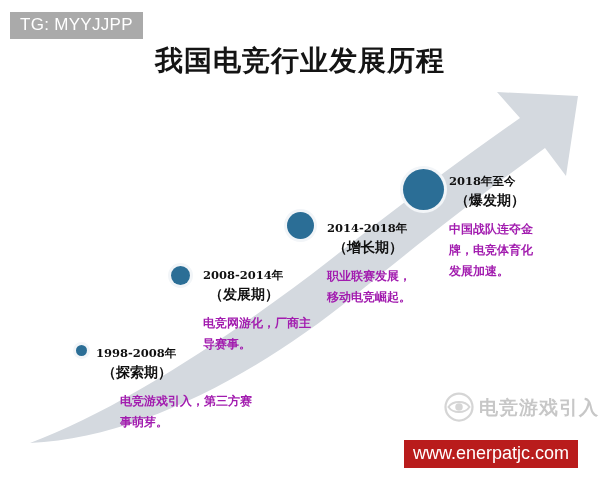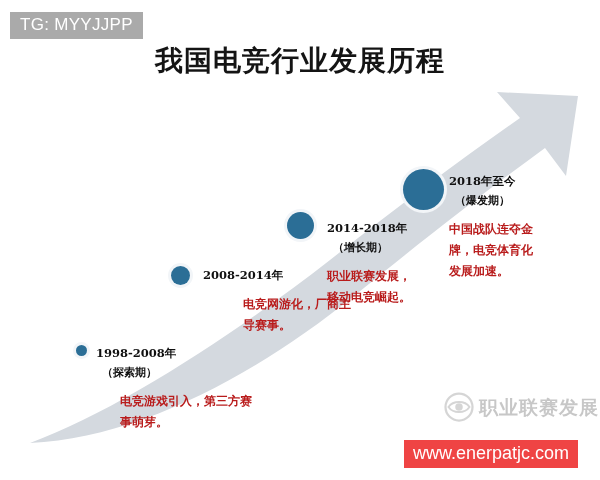--- a/index.html
+++ b/index.html
@@ -72,40 +72,40 @@
     font-family: "DejaVu Serif", "Liberation Serif", serif;
   }
   .ms-period {
     font-size: 11.5px;
     font-weight: 700;
     line-height: 19px;
     white-space: nowrap;
     color: #101010;
   }
   .ms-phase {
-    font-size: 11px;
+    font-size: 14px;
     font-weight: 700;
     line-height: 19px;
     white-space: nowrap;
     color: #101010;
     text-indent: 6px;
   }
   .ms-desc {
     margin-top: 9px;
     font-size: 12px;
     font-weight: 700;
     line-height: 21px;
-    color: #b91c1c;
+    color: #a21caf;
   }
 
   
   #milestone-1 { left: 96px; top: 344px; }
   #milestone-1 .ms-desc { width: 132px; margin-left: 24px; }
   #milestone-2 { left: 203px; top: 266px; }
-  #milestone-2 .ms-desc { width: 118px; margin-left: 40px; }
+  #milestone-2 .ms-desc { width: 118px; }
   #milestone-3 { left: 327px; top: 219px; }
   #milestone-3 .ms-desc { width: 92px; }
   #milestone-4 { left: 449px; top: 172px; }
   #milestone-4 .ms-desc { width: 92px; }
 
   
   #watermark-brand {
     position: absolute;
     left: 444px;
     top: 392px;
@@ -139,21 +139,21 @@
     line-height: 12px;
     letter-spacing: 0.2px;
   }
 
   
   #watermark-url {
     position: absolute;
     left: 404px;
     top: 440px;
     padding: 2px 9px 4px 9px;
-    background: #ef4444;
+    background: #b91c1c;
     color: #ffffff;
     font-family: "Liberation Sans", sans-serif;
     font-size: 18px;
     line-height: 22px;
     white-space: nowrap;
   }
 </style>
 </head>
 <body>
 
@@ -181,20 +181,21 @@
   <div class="node-dot" id="dot-4" style="left:403px; top:169px; width:41px; height:41px;"></div>
 
   <div class="milestone" id="milestone-1">
     <div class="ms-period">1998-2008年</div>
     <div class="ms-phase">（探索期）</div>
     <div class="ms-desc">电竞游戏引入，第三方赛事萌芽。</div>
   </div>
 
   <div class="milestone" id="milestone-2">
     <div class="ms-period">2008-2014年</div>
+    <div class="ms-phase">（发展期）</div>
     <div class="ms-desc">电竞网游化，厂商主导赛事。</div>
   </div>
 
   <div class="milestone" id="milestone-3">
     <div class="ms-period">2014-2018年</div>
     <div class="ms-phase">（增长期）</div>
     <div class="ms-desc">职业联赛发展，移动电竞崛起。</div>
   </div>
 
   <div class="milestone" id="milestone-4">
@@ -203,19 +204,19 @@
     <div class="ms-desc">中国战队连夺金牌，电竞体育化发展加速。</div>
   </div>
 
   <div id="watermark-brand">
     <svg id="brand-mark" viewBox="0 0 40 40">
       <circle cx="20" cy="20" r="18" fill="none" stroke="#b4b4b4" stroke-width="3"></circle>
       <path d="M 6 20 C 12 11, 28 11, 34 20 C 28 29, 12 29, 6 20 Z" fill="none" stroke="#b4b4b4" stroke-width="2.6"></path>
       <circle cx="20" cy="20" r="5" fill="#b4b4b4"></circle>
     </svg>
     <div id="brand-text-wrap">
-      <div id="brand-name">职业联赛发展</div>
+      <div id="brand-name">电竞游戏引入</div>
     </div>
   </div>
 
   <div id="watermark-url">www.enerpatjc.com</div>
 
 </div>
 
 </body></html>

